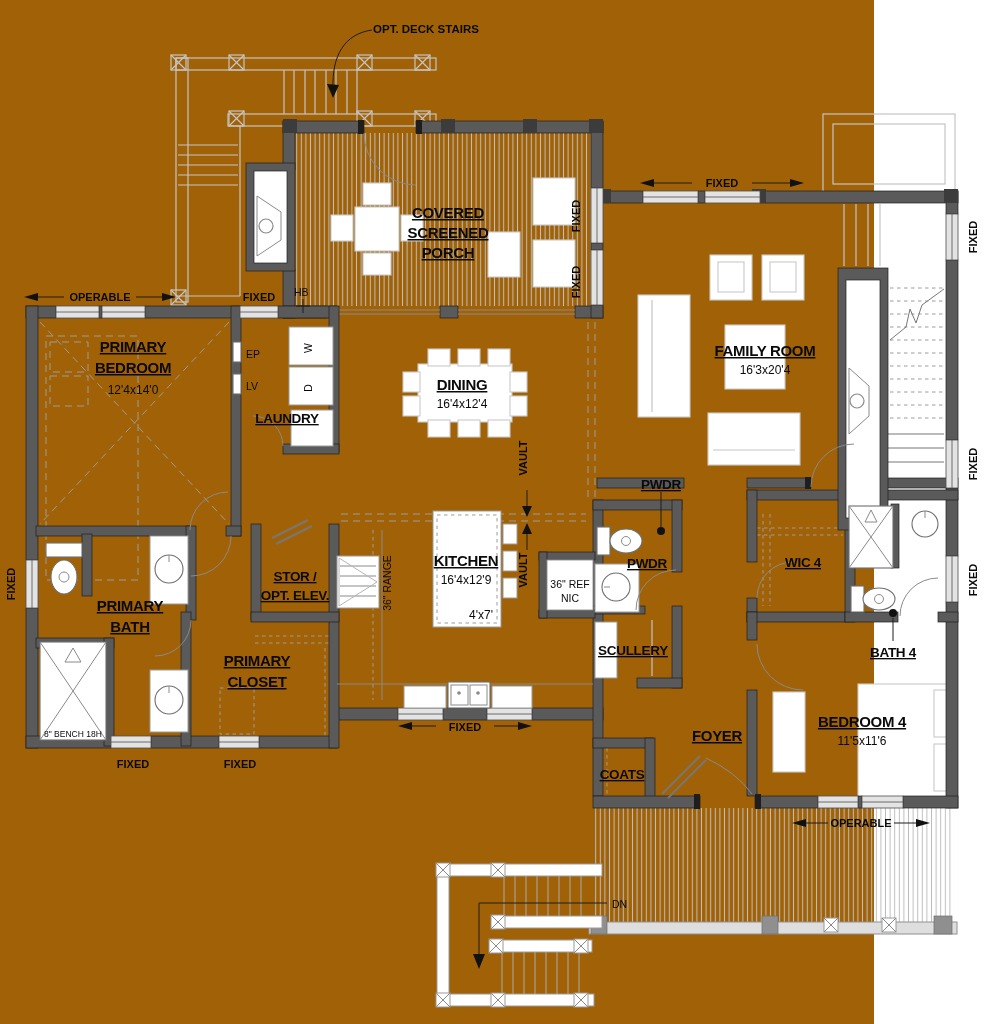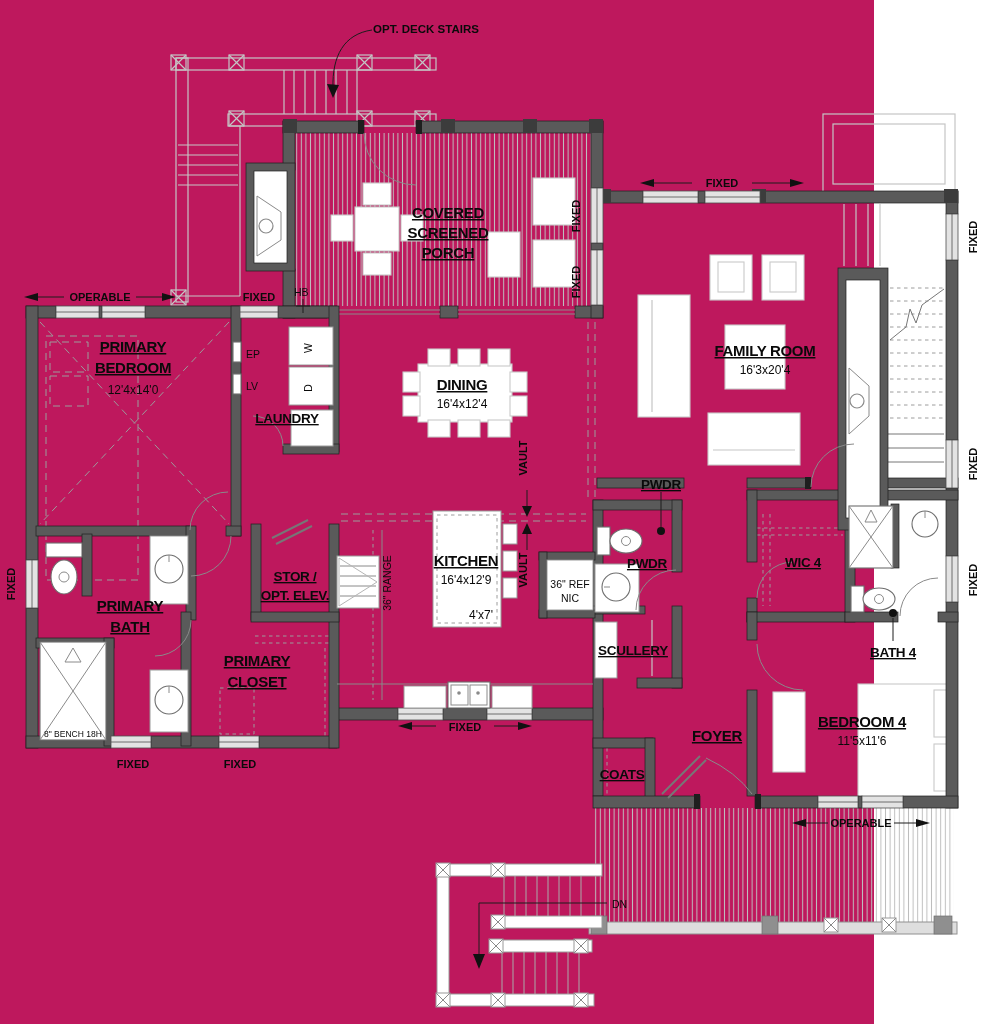--- a/index.html
+++ b/index.html
@@ -1,16 +1,16 @@
 <!DOCTYPE html>
 <html><head>
 <meta charset="utf-8">
 <style>
   html,body{margin:0;padding:0;background:#ffffff;}
-  .stage{width:874px;height:1024px;position:relative;background:#be185d;}
+  .stage{width:874px;height:1024px;position:relative;background:#a16207;}
   svg{display:block;}
   text{font-family:"Liberation Sans",sans-serif;fill:#0a0a0a;}
   .ctr{text-anchor:middle;}
   .st{text-anchor:start;}
   .rl{font-size:15px;font-weight:bold;text-decoration:underline;letter-spacing:-.3px;}
   .rl2{font-size:13.5px;font-weight:bold;text-decoration:underline;letter-spacing:-.3px;}
   .dim{font-size:12px;}
   .wl{font-size:11px;font-weight:bold;}
   .ann{font-size:11.5px;font-weight:bold;}
   .sm{font-size:10.5px;}

